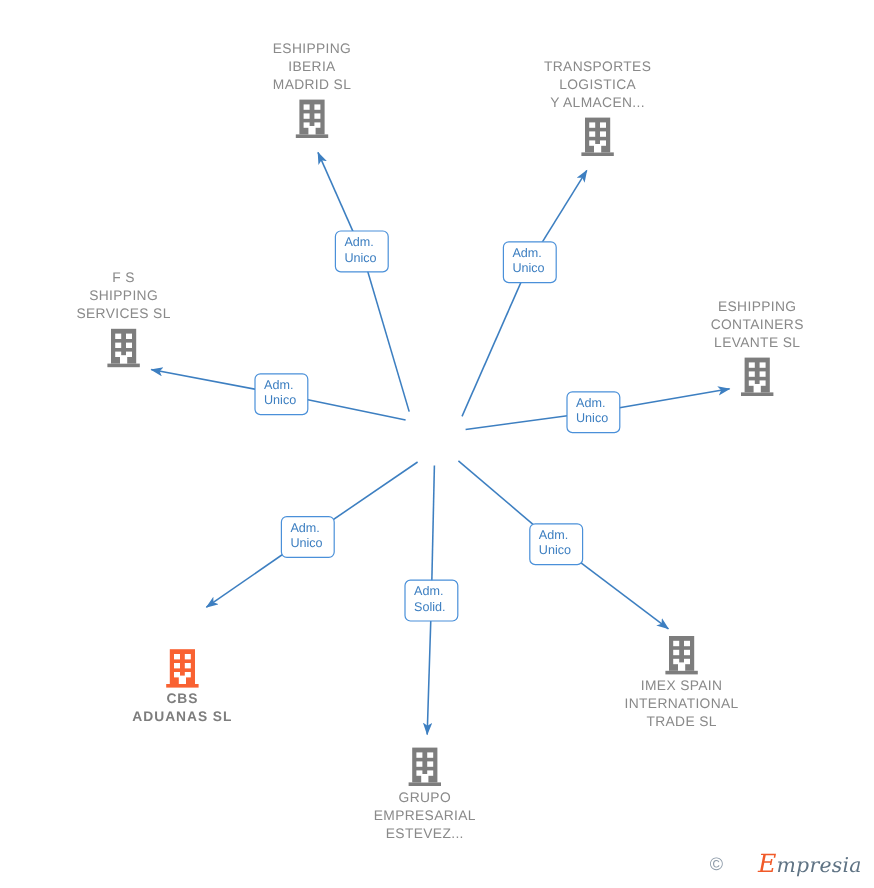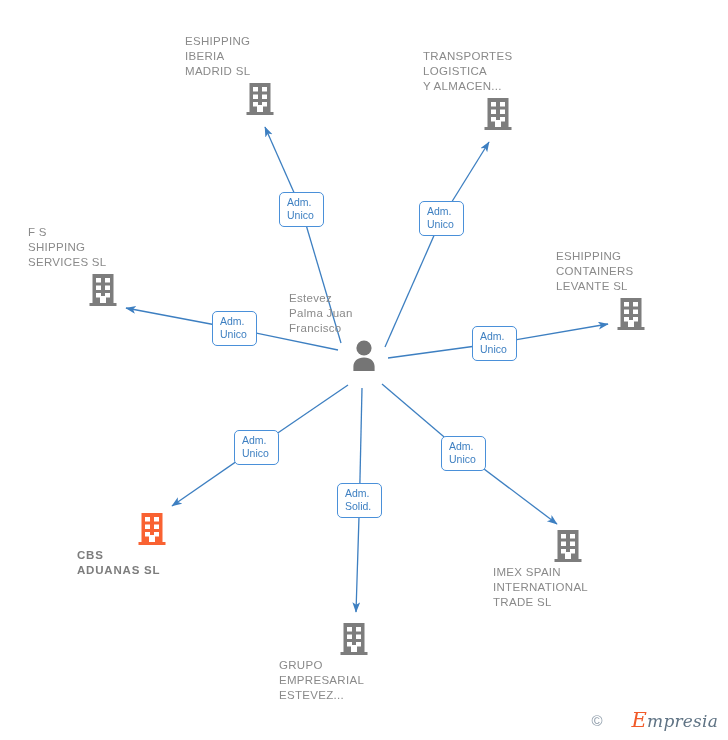--- a/index.html
+++ b/index.html
@@ -19,21 +19,21 @@
   }
   #edge-layer {
     position: absolute;
     left: 0;
     top: 0;
     width: 728px;
     height: 740px;
   }
   .node {
     position: absolute;
-    text-align: left;
+    text-align: center;
     width: 150px;
     margin-left: -75px;
   }
   .node-label {
     font-size: 11.5px;
     line-height: 15px;
     color: #8a8a8a;
     letter-spacing: 0.3px;
     white-space: pre-line;
   }
@@ -111,29 +111,20 @@
         <line x1="494.5" y1="343.5" x2="608" y2="324" stroke="#3d7fc1" marker-end="url(#arrowhead)"></line>
         <line x1="348" y1="385" x2="256.5" y2="447.5" stroke="#3d7fc1"></line>
         <line x1="256.5" y1="447.5" x2="172" y2="506" stroke="#3d7fc1" marker-end="url(#arrowhead)"></line>
         <line x1="362" y1="388" x2="359.5" y2="500.5" stroke="#3d7fc1"></line>
         <line x1="359.5" y1="500.5" x2="356" y2="612" stroke="#3d7fc1" marker-end="url(#arrowhead)"></line>
         <line x1="382" y1="384" x2="463.5" y2="453.5" stroke="#3d7fc1"></line>
         <line x1="463.5" y1="453.5" x2="557" y2="524" stroke="#3d7fc1" marker-end="url(#arrowhead)"></line>
       </g>
   </svg>
 
-  <div class="node label-above" style="left:364px; top:291px;">
-    <div class="node-label">Estevez
-Palma Juan
-Francisco</div>
-    <svg class="node-icon" width="30" height="32" viewBox="0 0 30 32">
-      <circle cx="15" cy="9" r="7.6" fill="#757575"></circle>
-      <path d="M15 18.4c-6.6 0-10.6 3.8-10.6 9.2v4.4h21.2v-4.4c0-5.4-4-9.2-10.6-9.2z" fill="#757575"></path>
-    </svg>
-  </div>
 
   <div class="node label-above" style="left:260px; top:34px;">
     <div class="node-label">ESHIPPING
 IBERIA
 MADRID  SL</div>
     <svg class="node-icon" width="30" height="34" viewBox="0 0 30 34">
       <rect x="4.5" y="1" width="21" height="29" fill="#7d7d7d"></rect>
       <rect x="1.5" y="30" width="27" height="3" fill="#7d7d7d"></rect>
       <rect x="8" y="5" width="5" height="4.5" fill="#ffffff"></rect>
       <rect x="17" y="5" width="5" height="4.5" fill="#ffffff"></rect>
@@ -189,21 +180,21 @@
       <rect x="8" y="5" width="5" height="4.5" fill="#ffffff"></rect>
       <rect x="17" y="5" width="5" height="4.5" fill="#ffffff"></rect>
       <rect x="8" y="12.5" width="5" height="4.5" fill="#ffffff"></rect>
       <rect x="17" y="12.5" width="5" height="4.5" fill="#ffffff"></rect>
       <rect x="8" y="20" width="5" height="4.5" fill="#ffffff"></rect>
       <rect x="17" y="20" width="5" height="4.5" fill="#ffffff"></rect>
       <rect x="12" y="23" width="6" height="7" fill="#ffffff"></rect>
     </svg>
   </div>
 
-  <div class="node label-below" style="left:152px; top:512px;">
+  <div class="node label-below" style="left:152px; top:540px;">
     <svg class="node-icon" width="30" height="34" viewBox="0 0 30 34">
       <rect x="4.5" y="1" width="21" height="29" fill="#f96232"></rect>
       <rect x="1.5" y="30" width="27" height="3" fill="#f96232"></rect>
       <rect x="8" y="5" width="5" height="4.5" fill="#ffffff"></rect>
       <rect x="17" y="5" width="5" height="4.5" fill="#ffffff"></rect>
       <rect x="8" y="12.5" width="5" height="4.5" fill="#ffffff"></rect>
       <rect x="17" y="12.5" width="5" height="4.5" fill="#ffffff"></rect>
       <rect x="8" y="20" width="5" height="4.5" fill="#ffffff"></rect>
       <rect x="17" y="20" width="5" height="4.5" fill="#ffffff"></rect>
       <rect x="12" y="23" width="6" height="7" fill="#ffffff"></rect>

